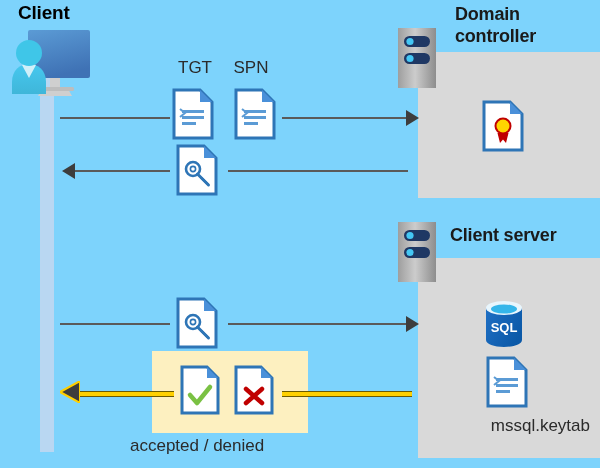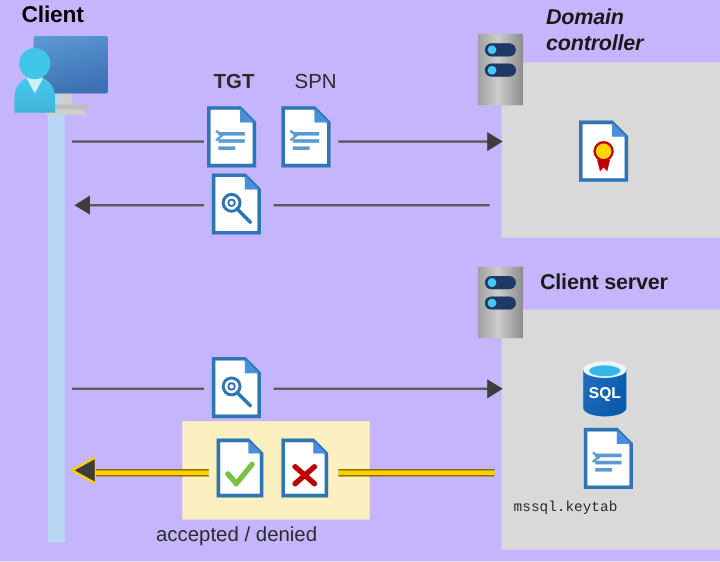--- a/index.html
+++ b/index.html
@@ -7,21 +7,21 @@
     padding: 0;
     background: #ffffff;
   }
   body {
     font-family: "Liberation Sans", sans-serif;
   }
   #canvas {
     position: relative;
     width: 600px;
     height: 468px;
-    background: #c4b5fd;
+    background: #7dd3fc;
     overflow: hidden;
   }
   .abs { position: absolute; }
 
   
   #client-lifeline {
     left: 40px;
     top: 72px;
     width: 14px;
     height: 380px;
@@ -39,21 +39,21 @@
   #client-icon { left: 6px; top: 26px; width: 92px; height: 76px; }
 
   
   .panel-title {
     font-size: 18px;
     font-weight: bold;
     color: #1a1a1a;
     line-height: 1.22;
     letter-spacing: -0.2px;
   }
-  #dc-title { left: 455px; top: 4px; width: 145px; font-style: italic; }
+  #dc-title { left: 455px; top: 4px; width: 145px; }
   #linux-title { left: 450px; top: 225px; width: 150px; }
 
   
   .server-panel { background: #d9d9d9; }
   #dc-panel { left: 418px; top: 52px; width: 182px; height: 146px; }
   #linux-panel { left: 418px; top: 258px; width: 182px; height: 200px; }
 
   
   .rack { width: 38px; height: 60px; }
   #dc-rack { left: 398px; top: 28px; }
@@ -98,23 +98,23 @@
     height: 82px;
     background: #fdf0c0;
   }
 
   
   .doc-label {
     font-size: 17px;
     color: #2b2b2b;
     text-align: center;
   }
-  #tgt-label { left: 168px; top: 58px; width: 54px; font-weight: bold; }
-  #spn-label { left: 236px; top: 58px; width: 54px; }
-  #keytab-label { left: 428px; top: 416px; width: 162px; font-size: 12px; color: #2b2b2b; text-align:left;font-family:Liberation Mono, monospace; }
+  #tgt-label { left: 168px; top: 58px; width: 54px; }
+  #spn-label { left: 224px; top: 58px; width: 54px; }
+  #keytab-label { left: 428px; top: 416px; width: 162px; font-size: 17px; color: #2b2b2b; text-align:right; }
   #verdict-label { left: 130px; top: 436px; width: 200px; font-size: 17px; color: #2b2b2b; }
 
   
   #tgt-icon  { left: 172px; top: 88px; width: 42px; height: 52px; }
   #spn-icon  { left: 234px; top: 88px; width: 42px; height: 52px; }
   #tkt-icon  { left: 176px; top: 144px; width: 42px; height: 52px; }
   #key2-icon { left: 176px; top: 297px; width: 42px; height: 52px; }
   #cert-icon { left: 482px; top: 100px; width: 42px; height: 52px; }
   #sql-icon  { left: 482px; top: 300px; width: 44px; height: 48px; }
   #keytab-icon { left: 486px; top: 356px; width: 42px; height: 52px; }

